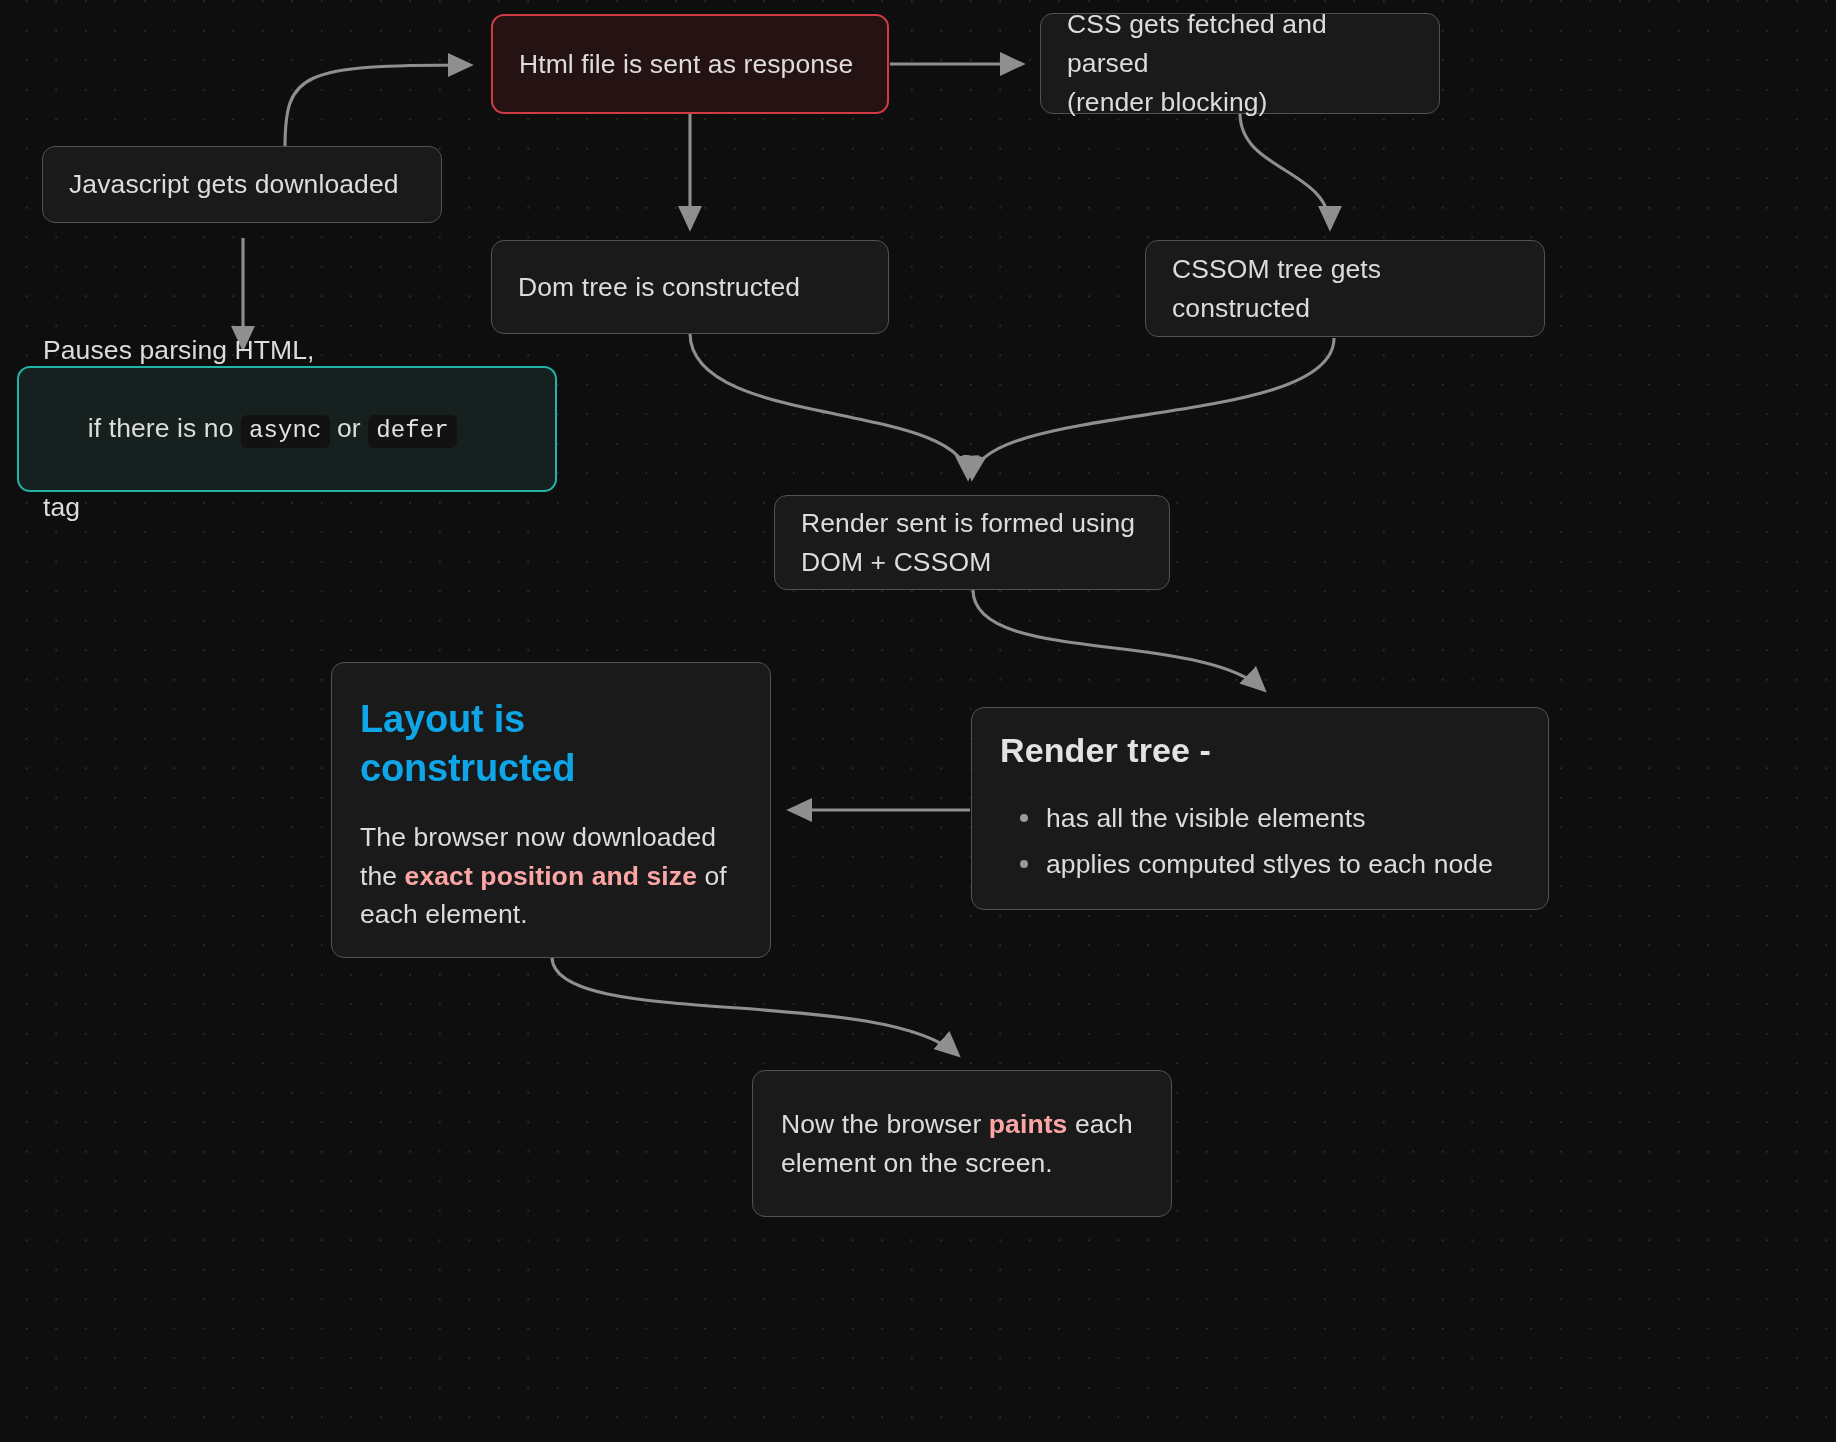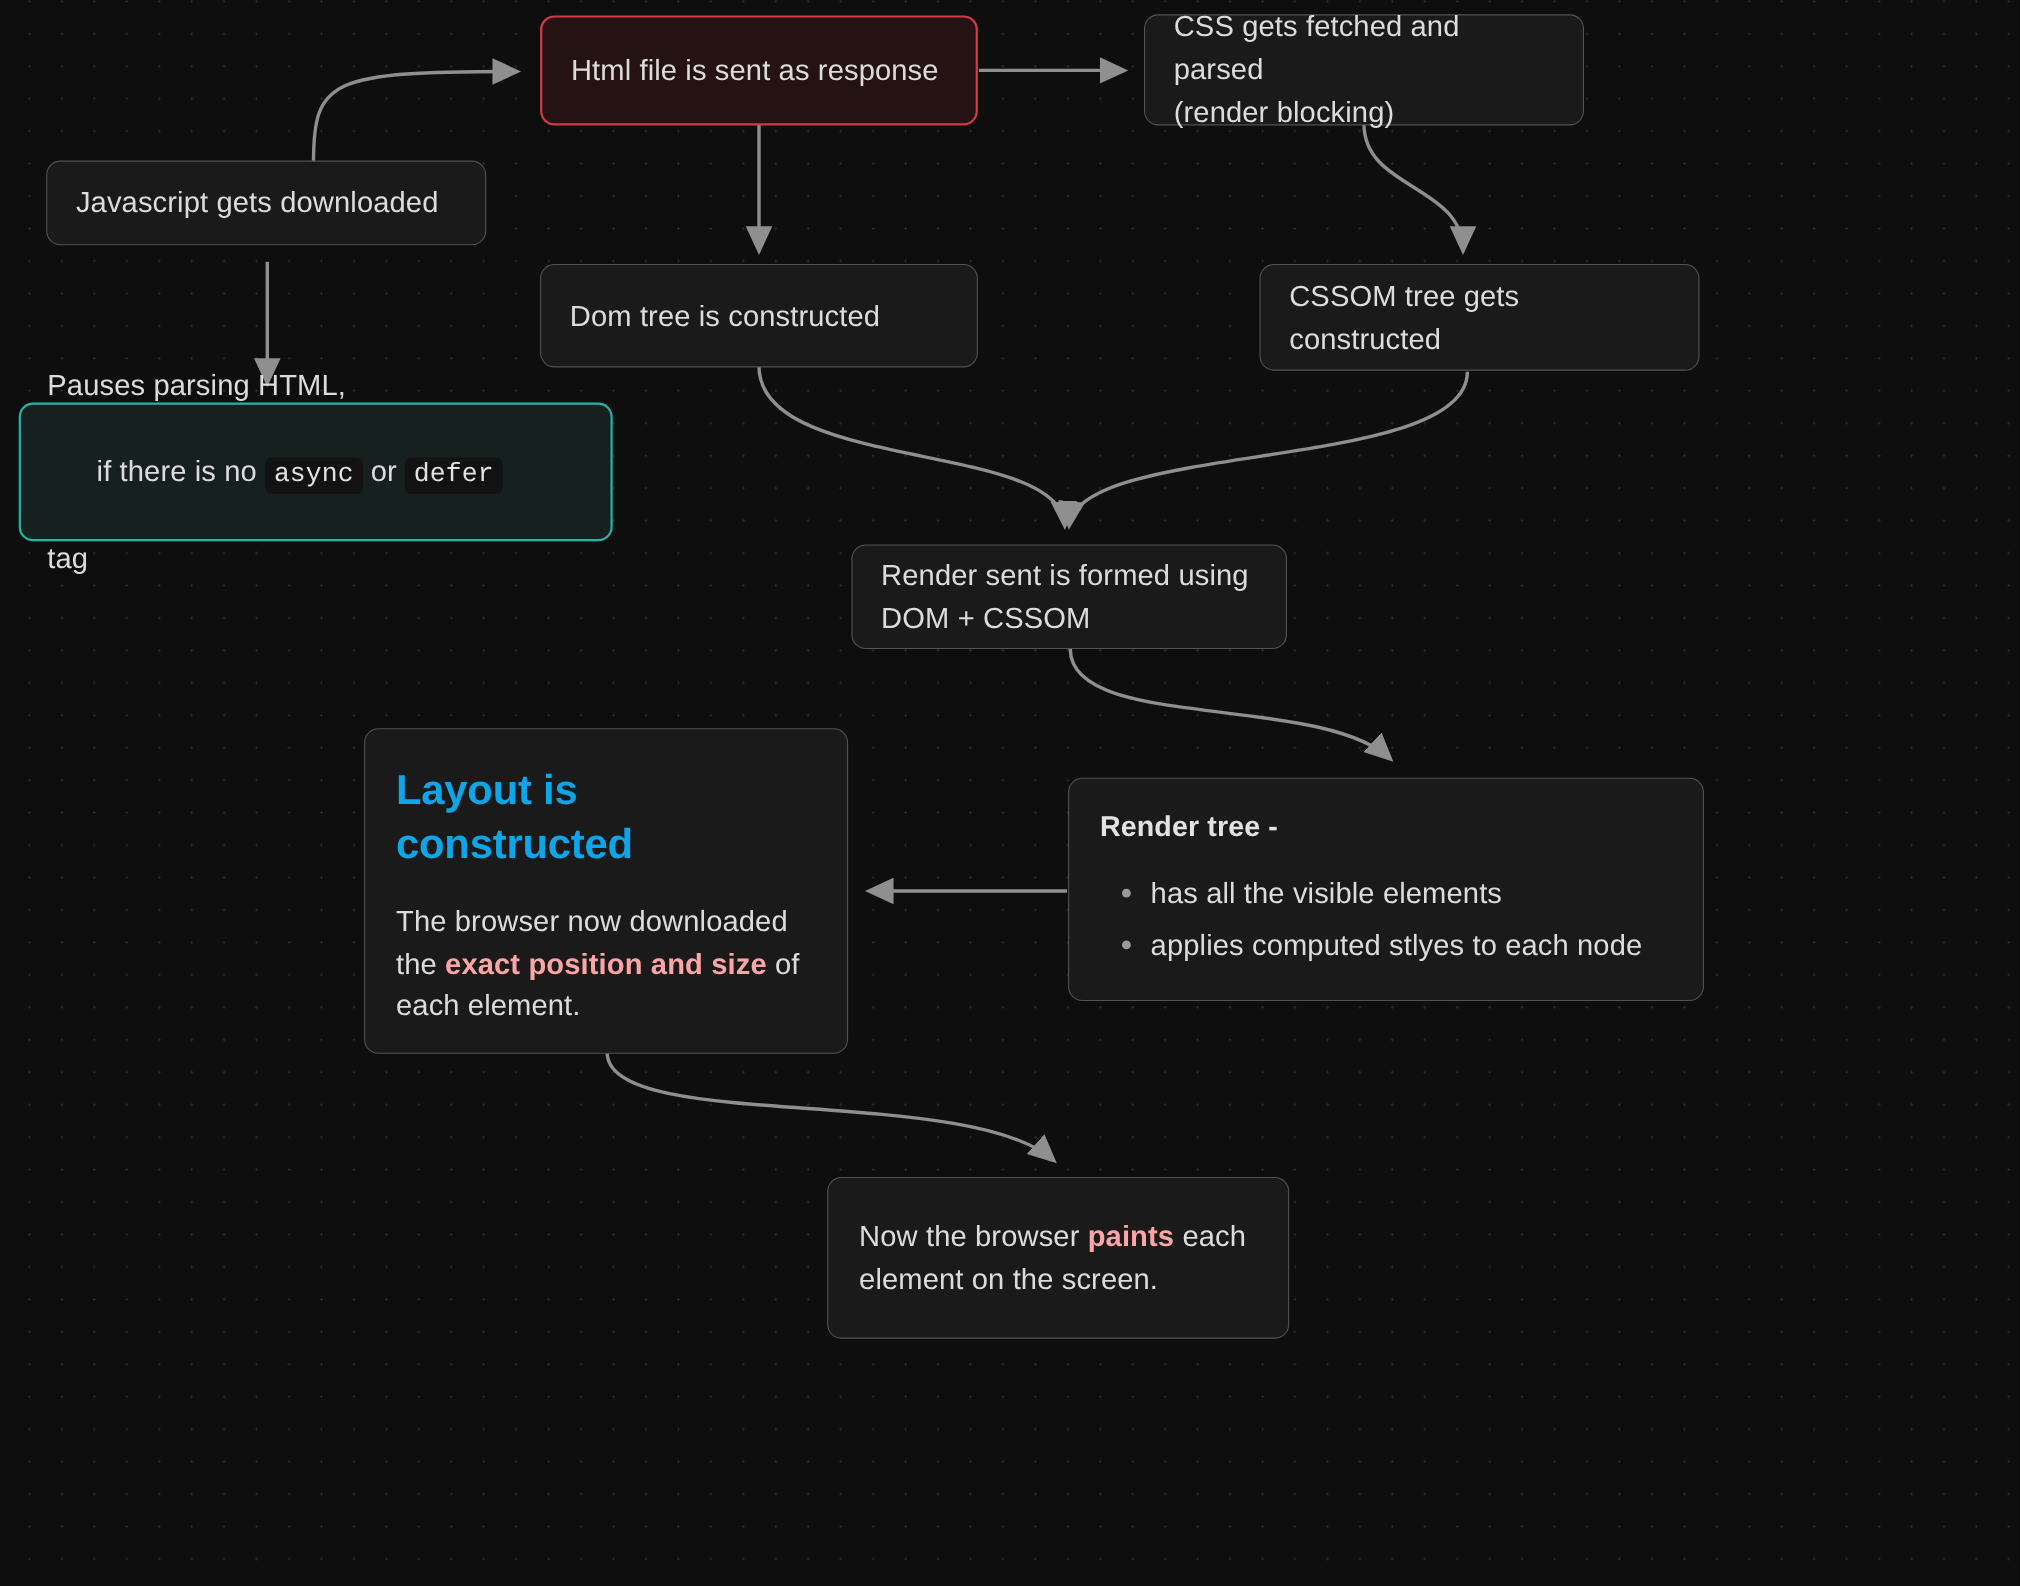--- a/index.html
+++ b/index.html
@@ -67,21 +67,21 @@
     font-weight: bold;
     line-height: 1.28;
     color: #0ea5e9;
     margin: 0 0 26px 0;
     letter-spacing: -0.2px;
   }
   .para { font-size: 26.5px; line-height: 1.45; color: #dcdcdc; }
   .para b { font-weight: bold; color: #fca5a5; }
   .rt-title {
     font-weight: bold;
-    font-size: 26px;
+    font-size: 34px;
     color: #e3e3e3;
     margin-bottom: 22px;
   }
   ul.bullets {
     margin: 0;
     padding: 0 0 0 46px;
     list-style: none;
   }
   ul.bullets li {
     position: relative;

